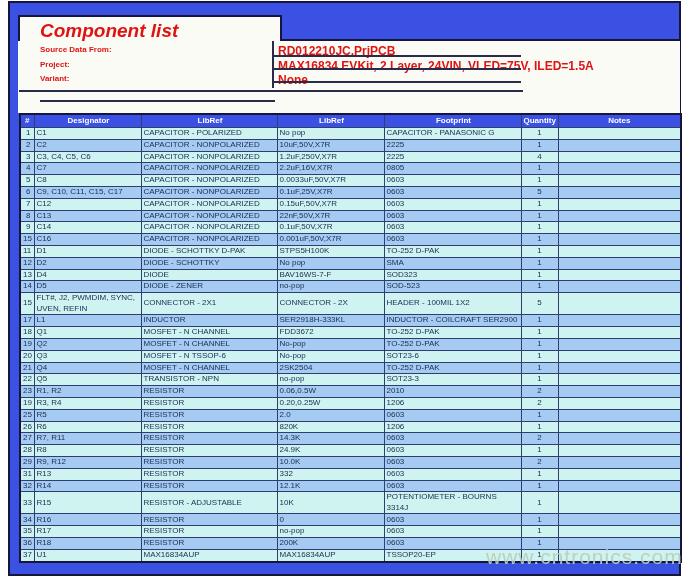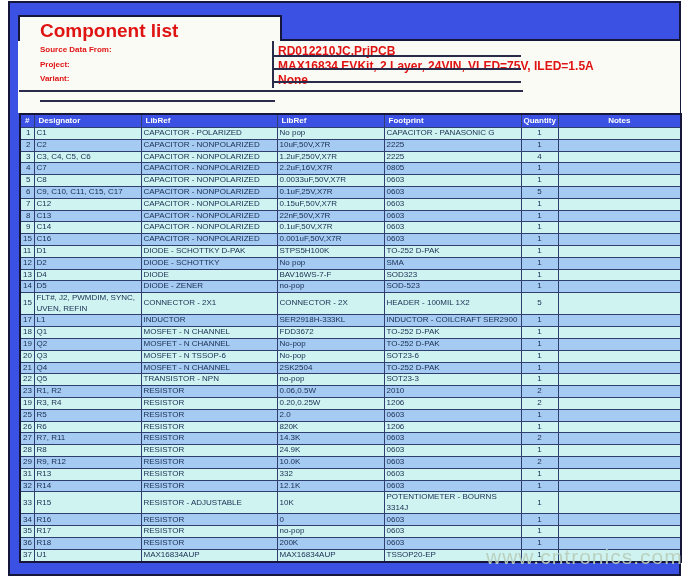--- a/index.html
+++ b/index.html
@@ -6,21 +6,21 @@
   body {
     position:relative; width:685px; height:580px; overflow:hidden;
     background:#ffffff; font-family:"Liberation Sans", sans-serif;
   }
   .page {
     position:absolute; left:8px; top:1px; width:669px; height:571px;
     background:#3B51E4; border:2px solid #16163a;
   }
   .tab {
     position:absolute; left:18px; top:15px; width:260px; height:24px;
-    background:#FBFBF5; border:2px solid #16163a; border-bottom:none; z-index:3;
+    background:#FBFBF5; border:2px solid #16163a; border-bottom:none; z-index:3;font-style:italic;
   }
   .title {
     position:absolute; left:20px; top:3px;
     font-size:19px; font-weight:bold; color:#E01313; letter-spacing:0px;
   }
   .panel {
     position:absolute; left:18px; top:41px; width:662px; height:72px;
     background:#FBFBF5; z-index:2;
   }
   .panel-top-line { position:absolute; left:280px; top:39px; width:400px; height:2px; background:#16163a; z-index:4; }
@@ -37,21 +37,21 @@
 
   table.bom {
     position:absolute; left:19px; top:113px; width:661px;
     border-collapse:collapse; table-layout:fixed;
     font-size:8px; color:#182d52; z-index:5;
     border:2px solid #16163a;
   }
   .bom th, .bom td { border:1px solid #2e3e6e; padding:0 2px; overflow:hidden; }
   .bom thead th {
     background:#3B51E4; color:#ffffff; font-weight:bold;
-    height:12px; line-height:12px; text-align:left; padding-left:4px;
+    height:12px; line-height:12px; text-align:center; padding-left:4px;
   }
   .bom thead th.c0, .bom thead th.c5, .bom thead th.c6 { text-align:center; padding-left:2px; }
   .bom td { height:10.8px; line-height:10.6px; }
   .bom tbody tr:nth-child(odd)  td { background:#CFF3F1; }
   .bom tbody tr:nth-child(even) td { background:#A6CBF2; }
   .bom td.c0 { text-align:right; padding-right:3px; }
   .bom td.c5 { text-align:center; }
 
   .watermark {
     position:absolute; left:486px; top:545px; z-index:9;

